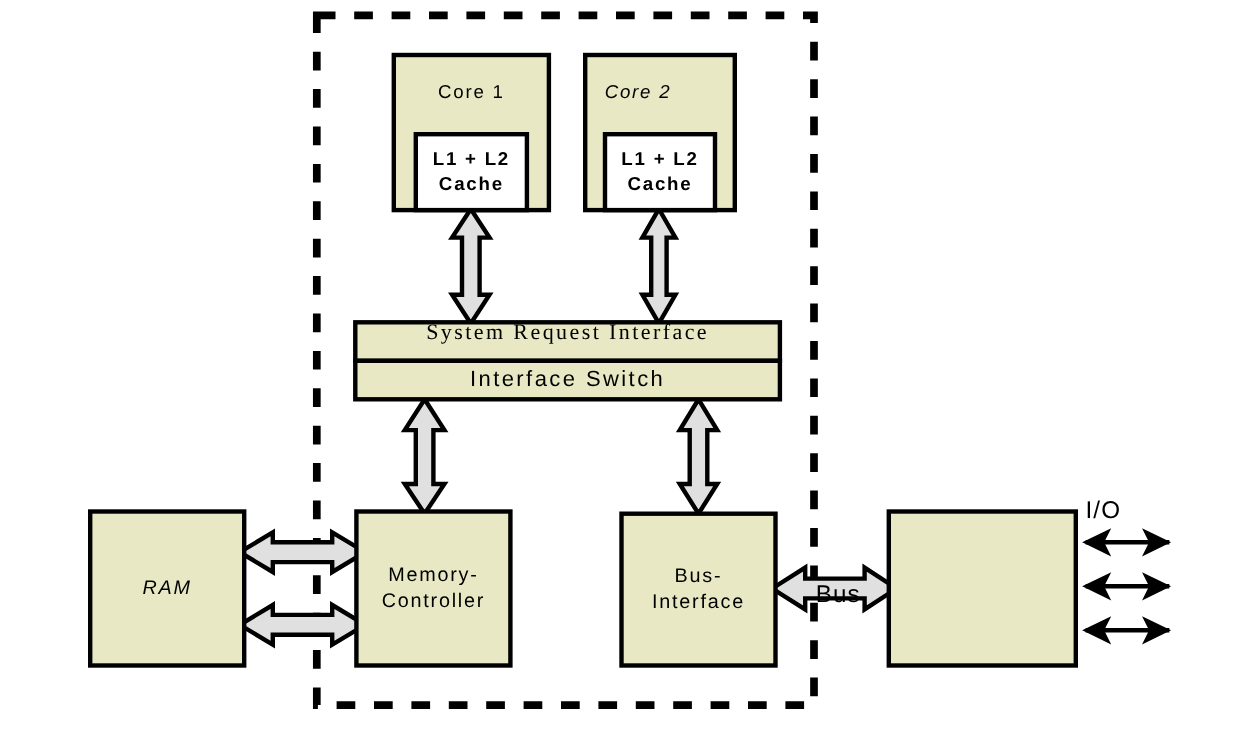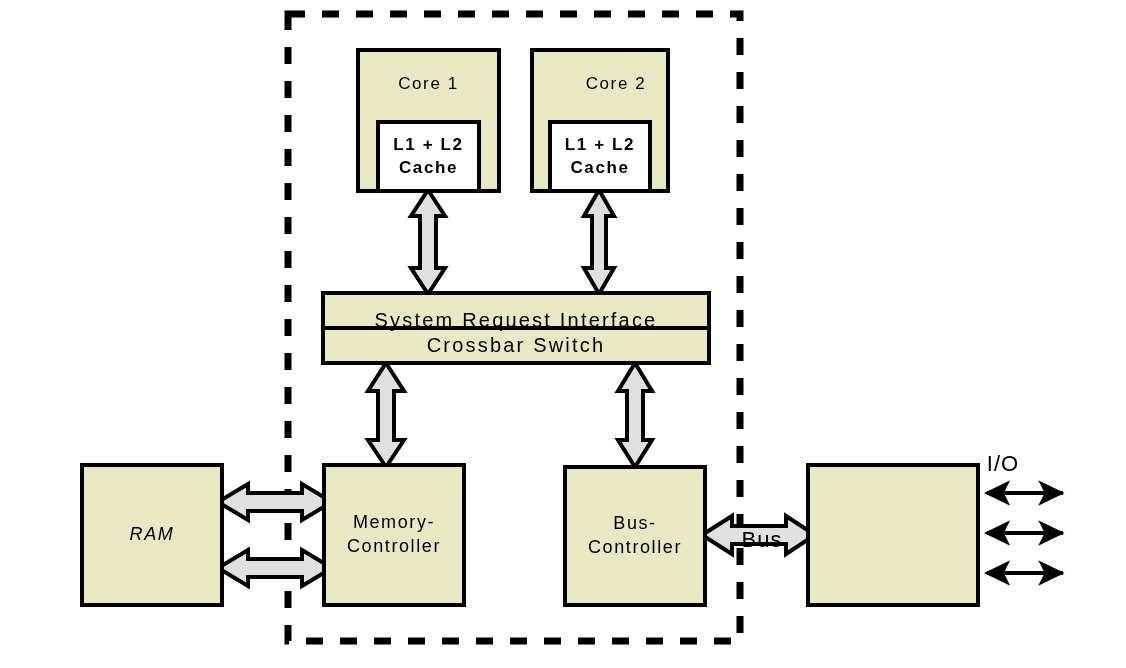--- a/index.html
+++ b/index.html
@@ -117,35 +117,35 @@
     <line x1="987" y1="493" x2="1063" y2="493" stroke="#000000" stroke-width="4" marker-start="url(#arrowL)" marker-end="url(#arrowR)"></line>
     <line x1="987" y1="533" x2="1063" y2="533" stroke="#000000" stroke-width="4" marker-start="url(#arrowL)" marker-end="url(#arrowR)"></line>
     <line x1="987" y1="573" x2="1063" y2="573" stroke="#000000" stroke-width="4" marker-start="url(#arrowL)" marker-end="url(#arrowR)"></line>
   </svg>
 
   <div class="box-label lbl-core" style="left:358px; top:58px; width:141px; height:52px;">Core 1</div>
 
   <div class="box-label lbl-cache" style="left:378px; top:122px; width:101px; height:69px;">L1 + L2
 Cache</div>
 
-  <div class="box-label lbl-core" style="left:548px; top:58px; width:136px; height:52px;">Core 2</div>
+  <div class="box-label lbl-core" style="left:512px; top:58px; width:136px; height:52px;font-style:italic;">Core 2</div>
 
   <div class="box-label lbl-cache" style="left:550px; top:122px; width:100px; height:69px;">L1 + L2
 Cache</div>
 
-  <div class="box-label lbl-bar" style="left:323px; top:303px; width:386px; height:35px;">System Request Interface</div>
+  <div class="box-label lbl-bar" style="left:323px; top:285px; width:386px; height:35px;font-family:Liberation Serif, serif;">System Request Interface</div>
 
-  <div class="box-label lbl-bar" style="left:323px; top:328px; width:386px; height:35px;">Crossbar Switch</div>
+  <div class="box-label lbl-bar" style="left:323px; top:328px; width:386px; height:35px;">Interface Switch</div>
 
   <div class="box-label lbl-unit" style="left:82px; top:465px; width:140px; height:140px;font-style:italic;">RAM</div>
 
   <div class="box-label lbl-unit" style="left:324px; top:465px; width:140px; height:140px;">Memory-
 Controller</div>
 
   <div class="box-label lbl-unit" style="left:565px; top:467px; width:140px; height:138px;">Bus-
-Controller</div>
+Interface</div>
 
 
   <div class="box-label lbl-small" style="left:735px; top:498px; width:54px; height:24px;margin-top:30px;">Bus</div>
 
   <div class="box-label lbl-small" style="left:980px; top:452px; width:46px; height:24px;">I/O</div>
 
 </div>
 
 </body></html>

